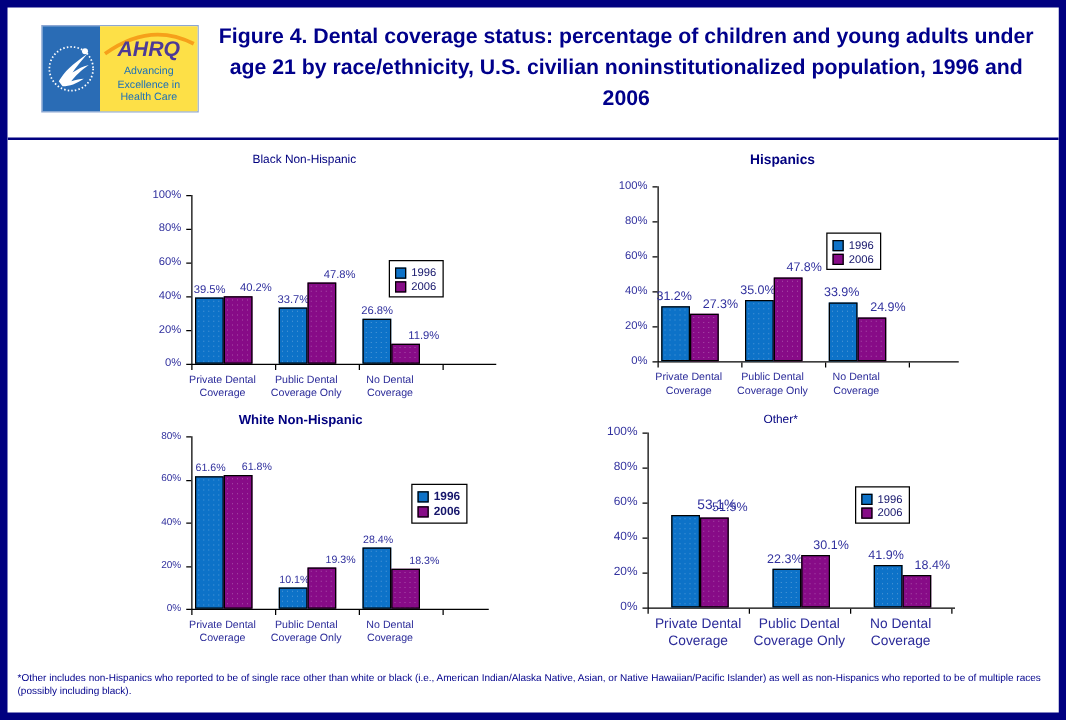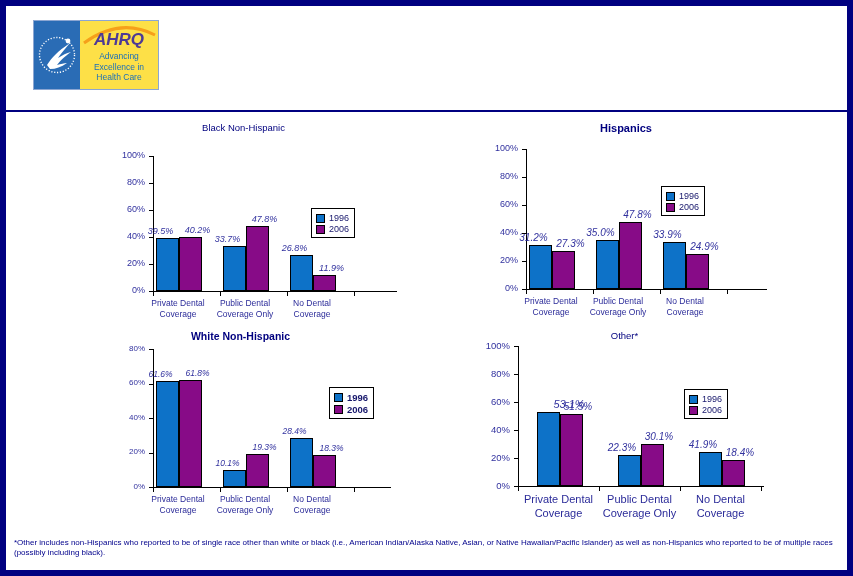--- a/index.html
+++ b/index.html
@@ -20,21 +20,21 @@
              font-size:17px;line-height:25px;font-weight:bold;color:#00008b;}
   .chart{position:absolute;}
   .ct{position:absolute;top:4px;text-align:center;color:#00007f;}
   .plot{position:absolute;border-left:1px solid #000;border-bottom:1px solid #000;}
   .ytick-label{position:absolute;text-align:right;color:#31319e;}
   .ytick-mark{position:absolute;width:4px;height:1px;background:#000;}
   .xtick-mark{position:absolute;width:1px;height:4px;background:#000;}
   .bar{position:absolute;bottom:0;border:1px solid #000;box-sizing:border-box;
        background-image:radial-gradient(rgba(255,255,255,.28) .5px,transparent .6px);
        background-size:4px 4px;}
-  .dlabel{position:absolute;width:40px;text-align:center;color:#31319e;white-space:nowrap;font-style:italic;}
+  .dlabel{position:absolute;width:40px;text-align:right;color:#31319e;white-space:nowrap;}
   .cat{position:absolute;text-align:center;color:#2b2b99;line-height:1.25;}
   .legend{position:absolute;background:#fff;border:1px solid #000;padding:3px 5px 2px 4px;margin-top:48px;}
   .legend-item{display:flex;align-items:center;margin:1px 0;}
   .legend-swatch{width:7px;height:7px;border:1px solid #000;margin-right:4px;flex:0 0 auto;}
   .legend-label{color:#16166b;white-space:nowrap;}
   .footer{position:absolute;left:8px;bottom:6px;width:828px;color:#00008b;}
   .footnote{font-size:8px;line-height:10px;margin-bottom:6px;}
   .source{font-size:8px;line-height:10px;}
 </style>
 </head>
@@ -56,20 +56,21 @@
           <path d="M4 22 Q40 -4 75 14" fill="none" stroke="#f6a01a" stroke-width="3"></path>
         </svg>
         <div class="ahrq-acronym">AHRQ</div>
         <div class="ahrq-tagline">
           <div>Advancing</div>
           <div>Excellence in</div>
           <div>Health Care</div>
         </div>
       </div>
     </div>
+    <div class="fig-title">Figure 4. Dental coverage status: percentage of children and young adults under age 21 by race/ethnicity, U.S. civilian noninstitutionalized population, 1996 and 2006</div>
     <div class="header-rule"></div>
   </div>
 
   <div class="chart" style="left: 85px; top: 112px; width: 395px; height: 207px;">
     <div class="ct" style="left: 0px; width: 305px; font-size: 9.5px; font-weight: normal;">Black Non-Hispanic</div>
     <div class="plot" style="left: 62px; top: 38px; width: 243px; height: 135px;">
         <div class="bar" style="left: 2px; width: 23px; height: 53px; background-color: rgb(13, 114, 200);"></div>
         <div class="dlabel" style="left: -13.5px; bottom: 55px; font-size: 9px;">39.5%</div>
         <div class="bar" style="left: 69px; width: 23px; height: 45px; background-color: rgb(13, 114, 200);"></div>
         <div class="dlabel" style="left: 53.5px; bottom: 47px; font-size: 9px;">33.7%</div>

